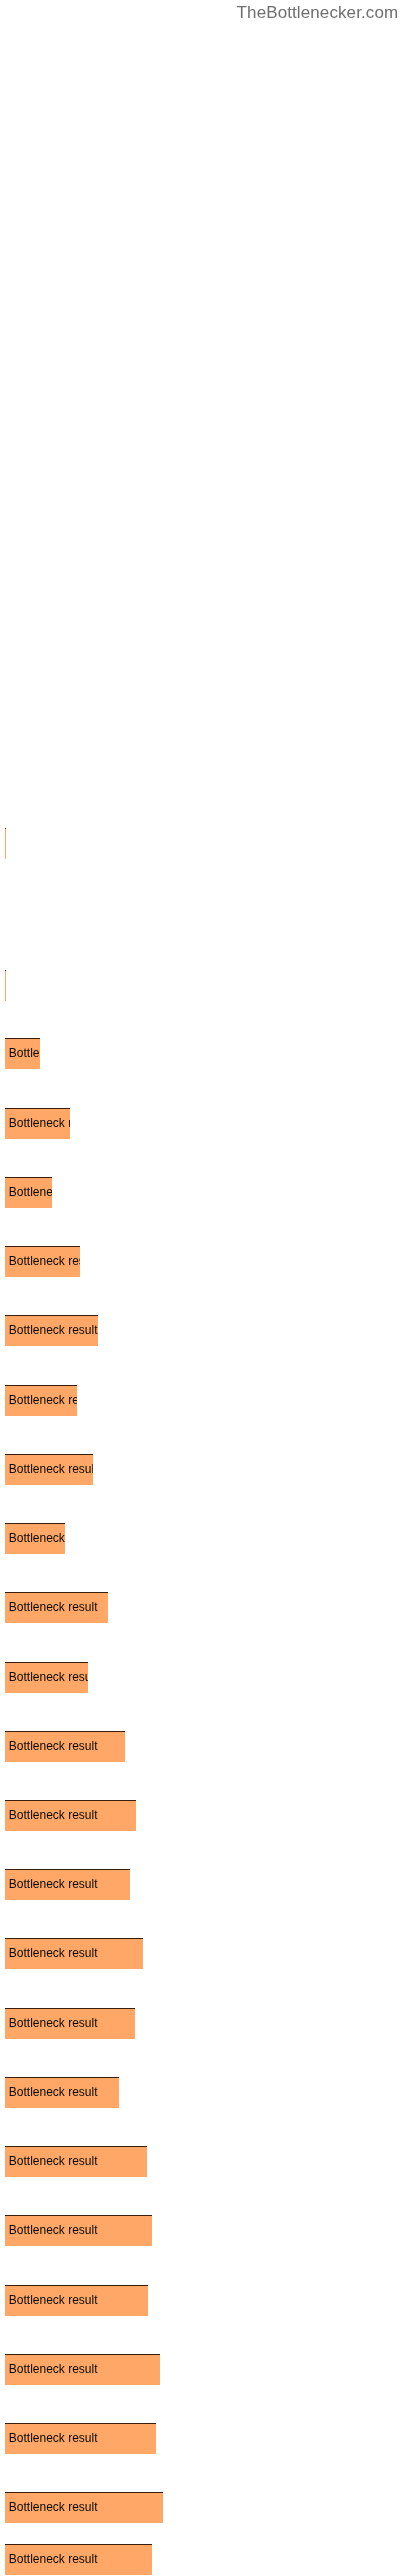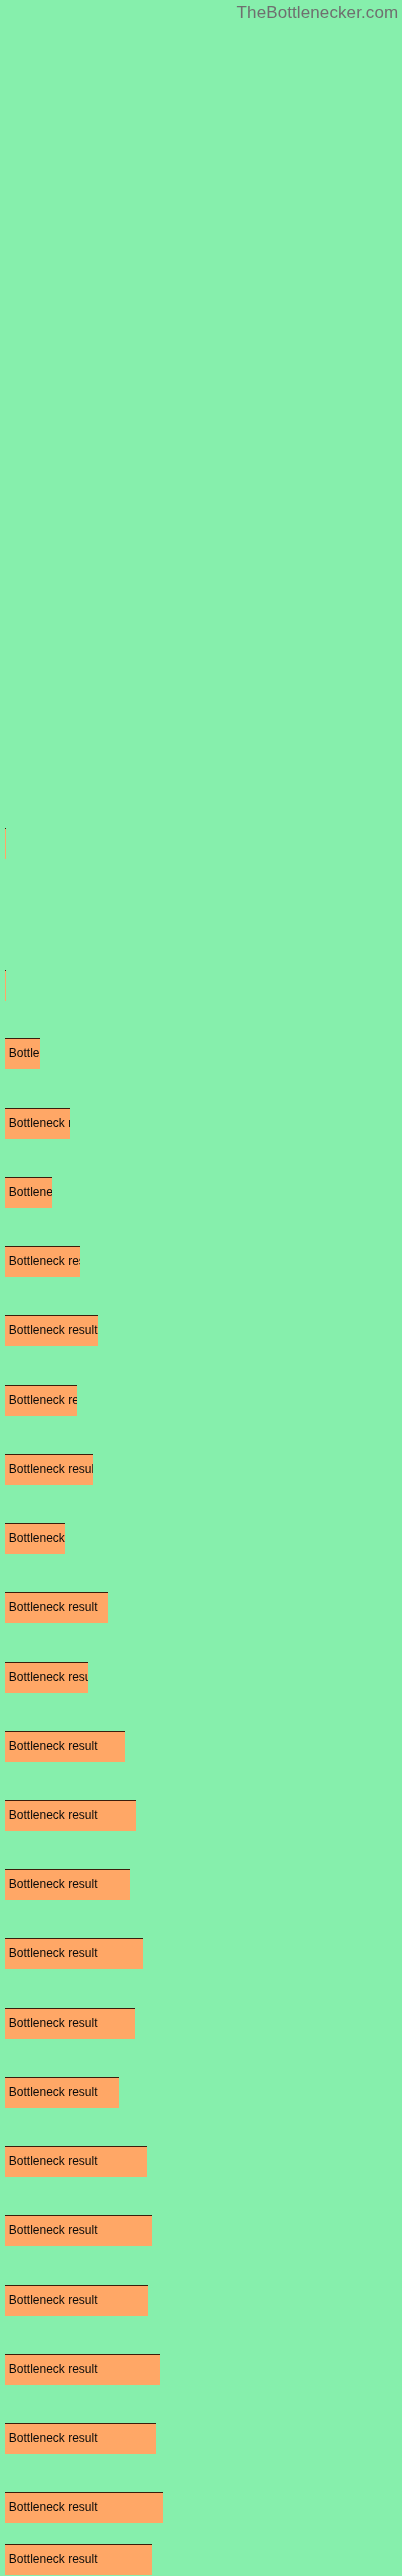--- a/index.html
+++ b/index.html
@@ -16,21 +16,21 @@
     font-family: "Liberation Sans", sans-serif;
     -webkit-font-smoothing: antialiased;
   }
 
   #page {
     position: absolute;
     left: 0;
     top: 0;
     width: 403px;
     height: 2576px;
-    background: #86efac;
+    background: #ffffff;
   }
 
   
   #site-watermark {
     position: absolute;
     right: 4.8px;
     top: 1.6px;
     font-size: 17px;
     line-height: 21px;
     color: #6f6f6f;

